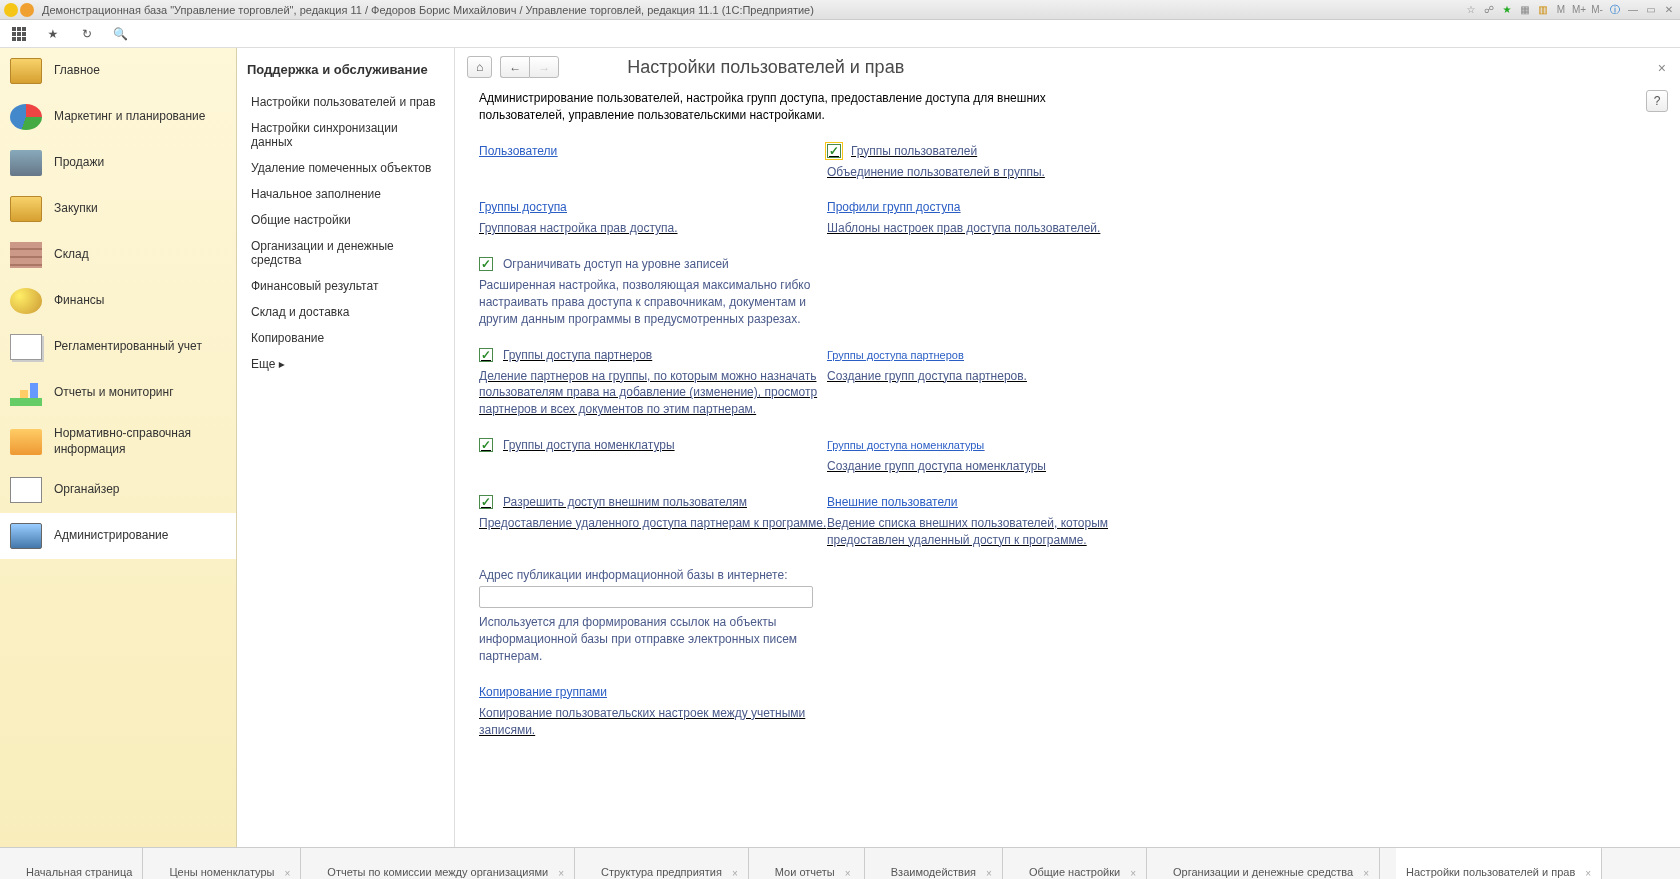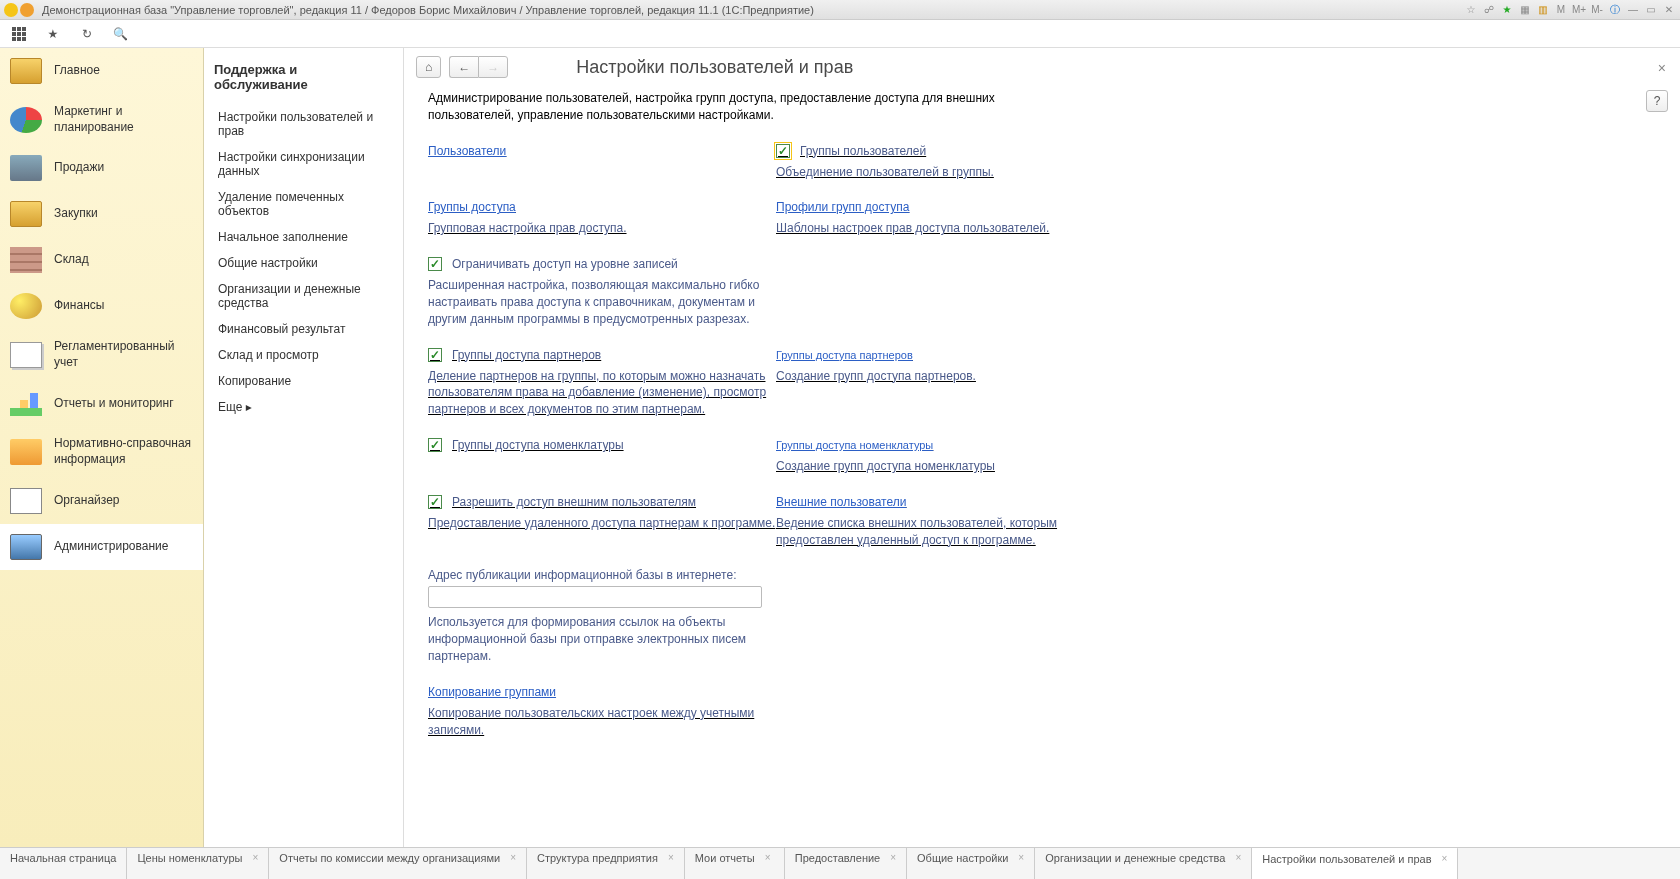--- a/index.html
+++ b/index.html
@@ -35,35 +35,35 @@
     align-items: center;
     gap: 16px;
     padding: 0 10px;
   }
   .tb-tool { width: 18px; height: 18px; display: flex; align-items: center; justify-content: center; color: #555; }
   .grid-icon { display:grid; grid-template: repeat(3,4px)/repeat(3,4px); gap:1px; }
   .grid-icon span { background:#555; }
 
   .workspace { display: flex; height: calc(100vh - 20px - 28px - 32px); }
   .sidebar-left {
-    width: 204px;
+    width: 237px;
     background: linear-gradient(#fef7d8, #f8edbb);
     border-right: 1px solid #d9d1aa;
     overflow-y: auto;
   }
   .nav-item {
     display: flex; align-items: center; gap: 12px;
     padding: 10px 10px; font-size: 12px; color: #333; cursor: pointer;
   }
   .nav-item.active { background: #fff; text-align: right; }
   .nav-icon { width: 32px; height: 26px; flex-shrink: 0; position: relative; }
   .nav-label { line-height: 1.3; }
 
   .side-col2 {
-    width: 200px;
+    width: 218px;
     background: #fff;
     border-right: 1px solid #ddd;
     padding: 14px 10px;
   }
   .side-head { font-weight: bold; font-size: 13px; margin-bottom: 12px; color: #333; }
   .side-link { color: #333; padding: 6px 4px; cursor: pointer; font-size: 12px; }
 
   .main {
     flex: 1; background: #fff; position: relative; display: flex; flex-direction: column;
     overflow: hidden;
@@ -99,22 +99,22 @@
   .chk.highlight { outline: 1px solid #f5c518; outline-offset: 1px; }
   .input-field { width: 334px; height:22px; border:1px solid #bbb; border-radius:2px; background:#fff; margin-top:4px; padding: 2px 4px; font-size:12px;}
   .lbl { color:#4a5a8a; font-size:12px; }
 
   .bottom-tabs {
     height: 32px; background: #f5f5f5; border-top: 1px solid #ccc;
     display:flex; align-items:stretch; overflow:hidden;
   }
   .btab {
     border-right: 1px solid #ccc; padding: 4px 10px 0 10px; font-size:11px; color:#555;
-    display:flex; align-items:flex-start; gap:6px; position:relative; cursor:pointer;
-    background: #f5f5f5; min-width: 100px;
+    display:flex; align-items:flex-end; gap:6px; position:relative; cursor:pointer;
+    background: #f5f5f5; min-width: 100px; margin-left: 16px;
   }
   .btab.active { background:#fff; border-top: 2px solid #fff; margin-top:-1px;}
   .btab .x { color:#aaa; font-size:10px; margin-left:4px; }
   .btab .tl { line-height:1.2; }
 
   
   .ico { position:absolute; inset:0; }
   .ico.box { background:linear-gradient(#f7d26a,#d6a030); border:1px solid #b8872a; border-radius:2px; }
   .ico.pie { border-radius:50%; background: conic-gradient(#e44 0 90deg,#4a4 90deg 200deg,#48c 200deg 360deg);}
   .ico.truck { background:linear-gradient(#8ab,#678); border-radius:2px; }
@@ -243,21 +243,21 @@
 
   <div class="side-col2">
     <div class="side-head">Поддержка и обслуживание</div>
     <div class="side-link">Настройки пользователей и прав</div>
     <div class="side-link">Настройки синхронизации данных</div>
     <div class="side-link">Удаление помеченных объектов</div>
     <div class="side-link">Начальное заполнение</div>
     <div class="side-link">Общие настройки</div>
     <div class="side-link">Организации и денежные средства</div>
     <div class="side-link">Финансовый результат</div>
-    <div class="side-link">Склад и просмотр</div>
+    <div class="side-link">Склад и доставка</div>
     <div class="side-link">Копирование</div>
     <div class="side-link">Еще  ▸</div>
   </div>
 
   <div class="main">
     <div class="main-header">
       <div class="nav-btn">
           <span>⌂</span>
         </div>
       <div class="nav-btn-group">
@@ -379,21 +379,21 @@
     </div>
     <div class="btab">
       <span class="tl">Структура предприятия</span>
       <span class="x">×</span>
     </div>
     <div class="btab">
       <span class="tl">Мои отчеты</span>
       <span class="x">×</span>
     </div>
     <div class="btab">
-      <span class="tl">Предоставление</span>
+      <span class="tl">Взаимодействия</span>
       <span class="x">×</span>
     </div>
     <div class="btab">
       <span class="tl">Общие настройки</span>
       <span class="x">×</span>
     </div>
     <div class="btab">
       <span class="tl">Организации и денежные средства</span>
       <span class="x">×</span>
     </div>

